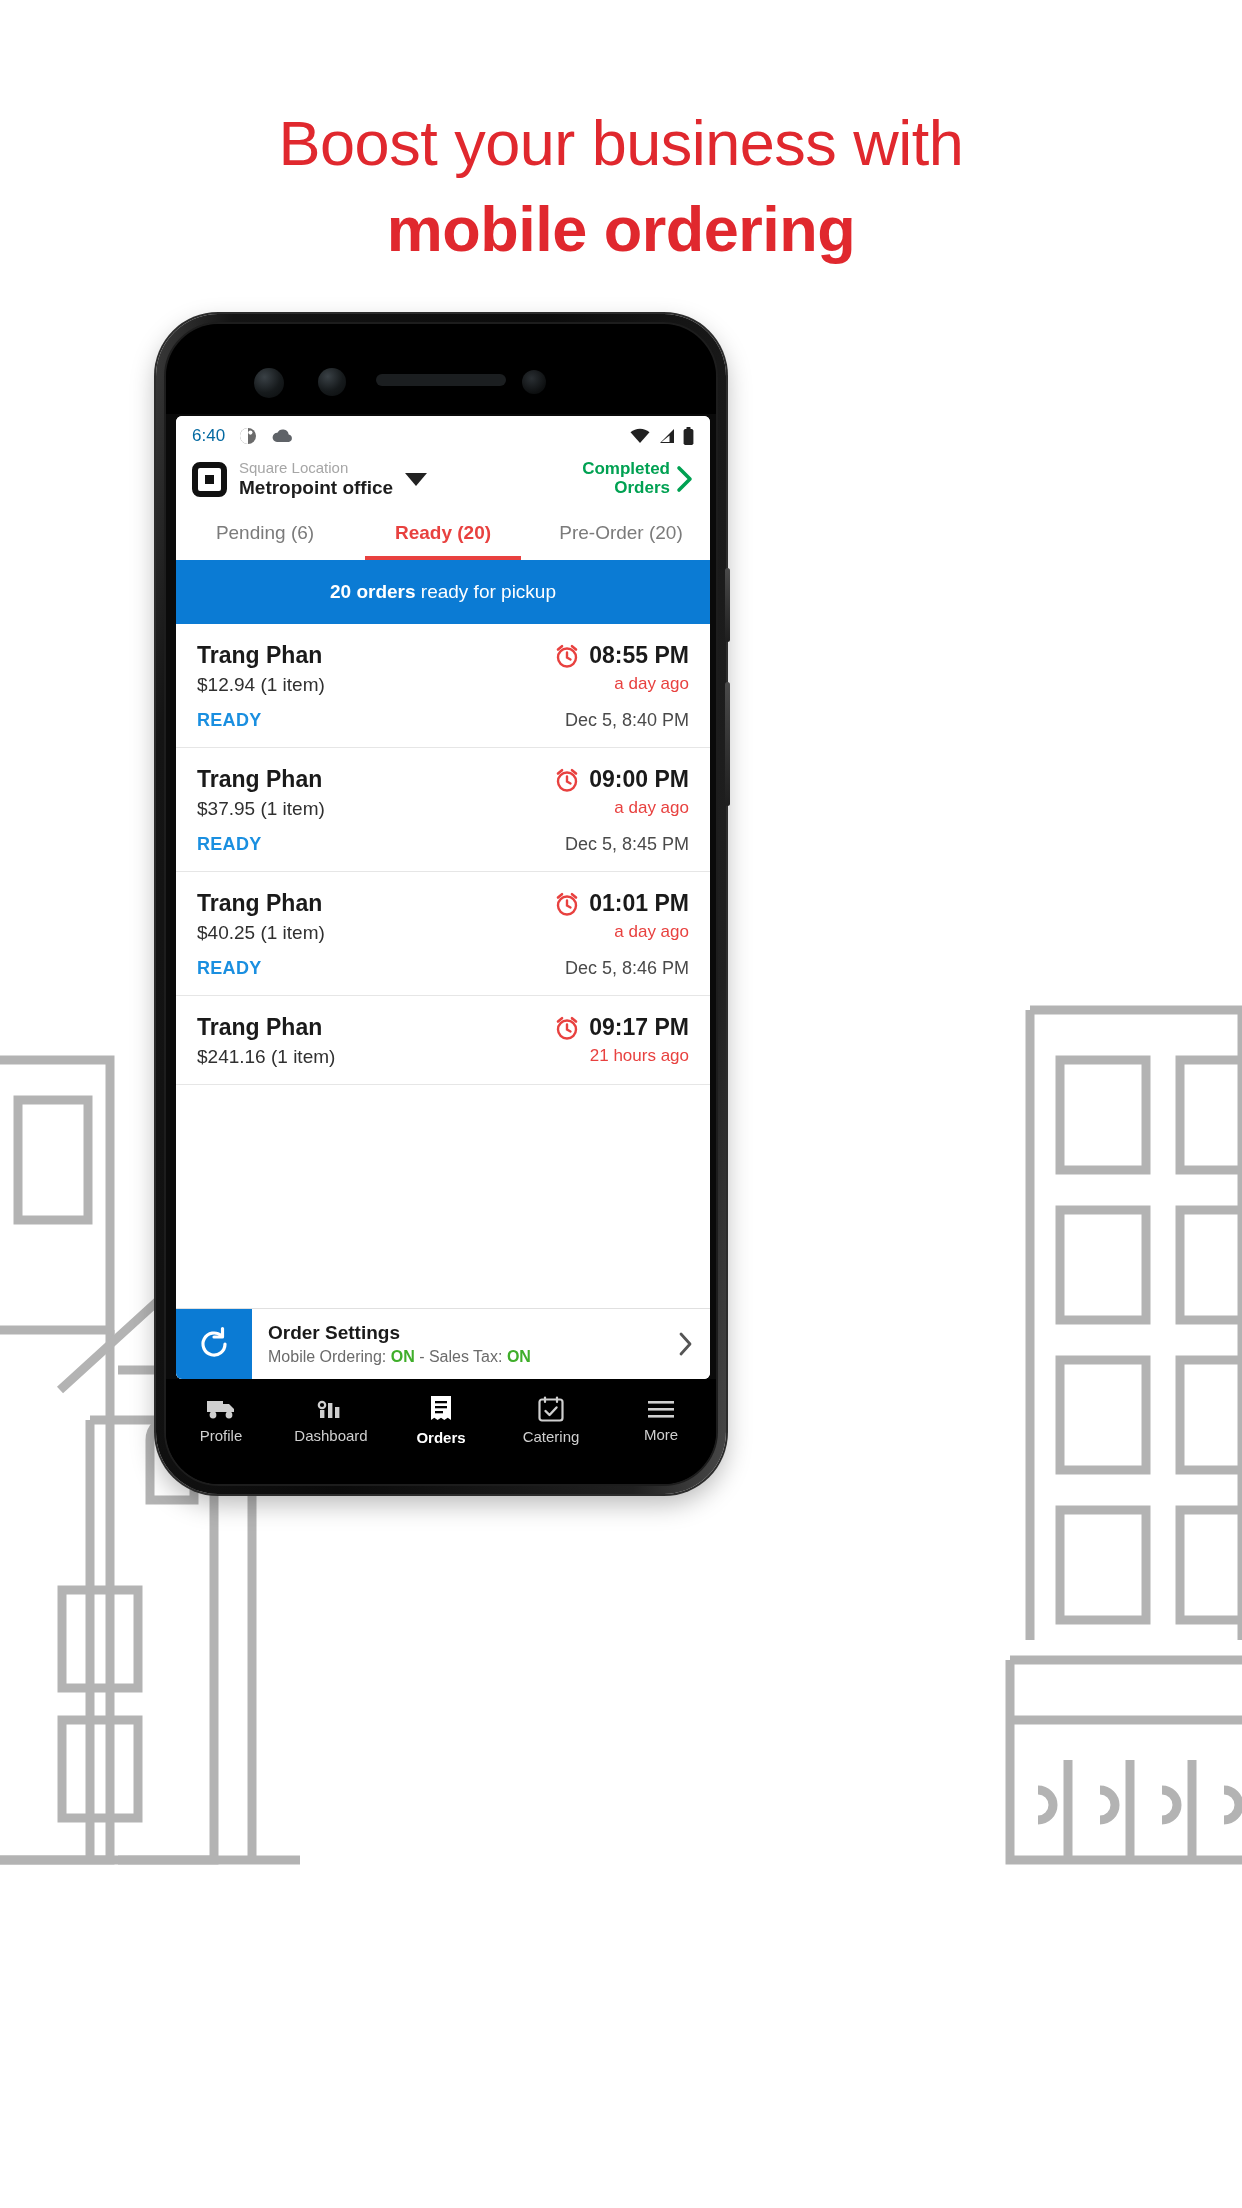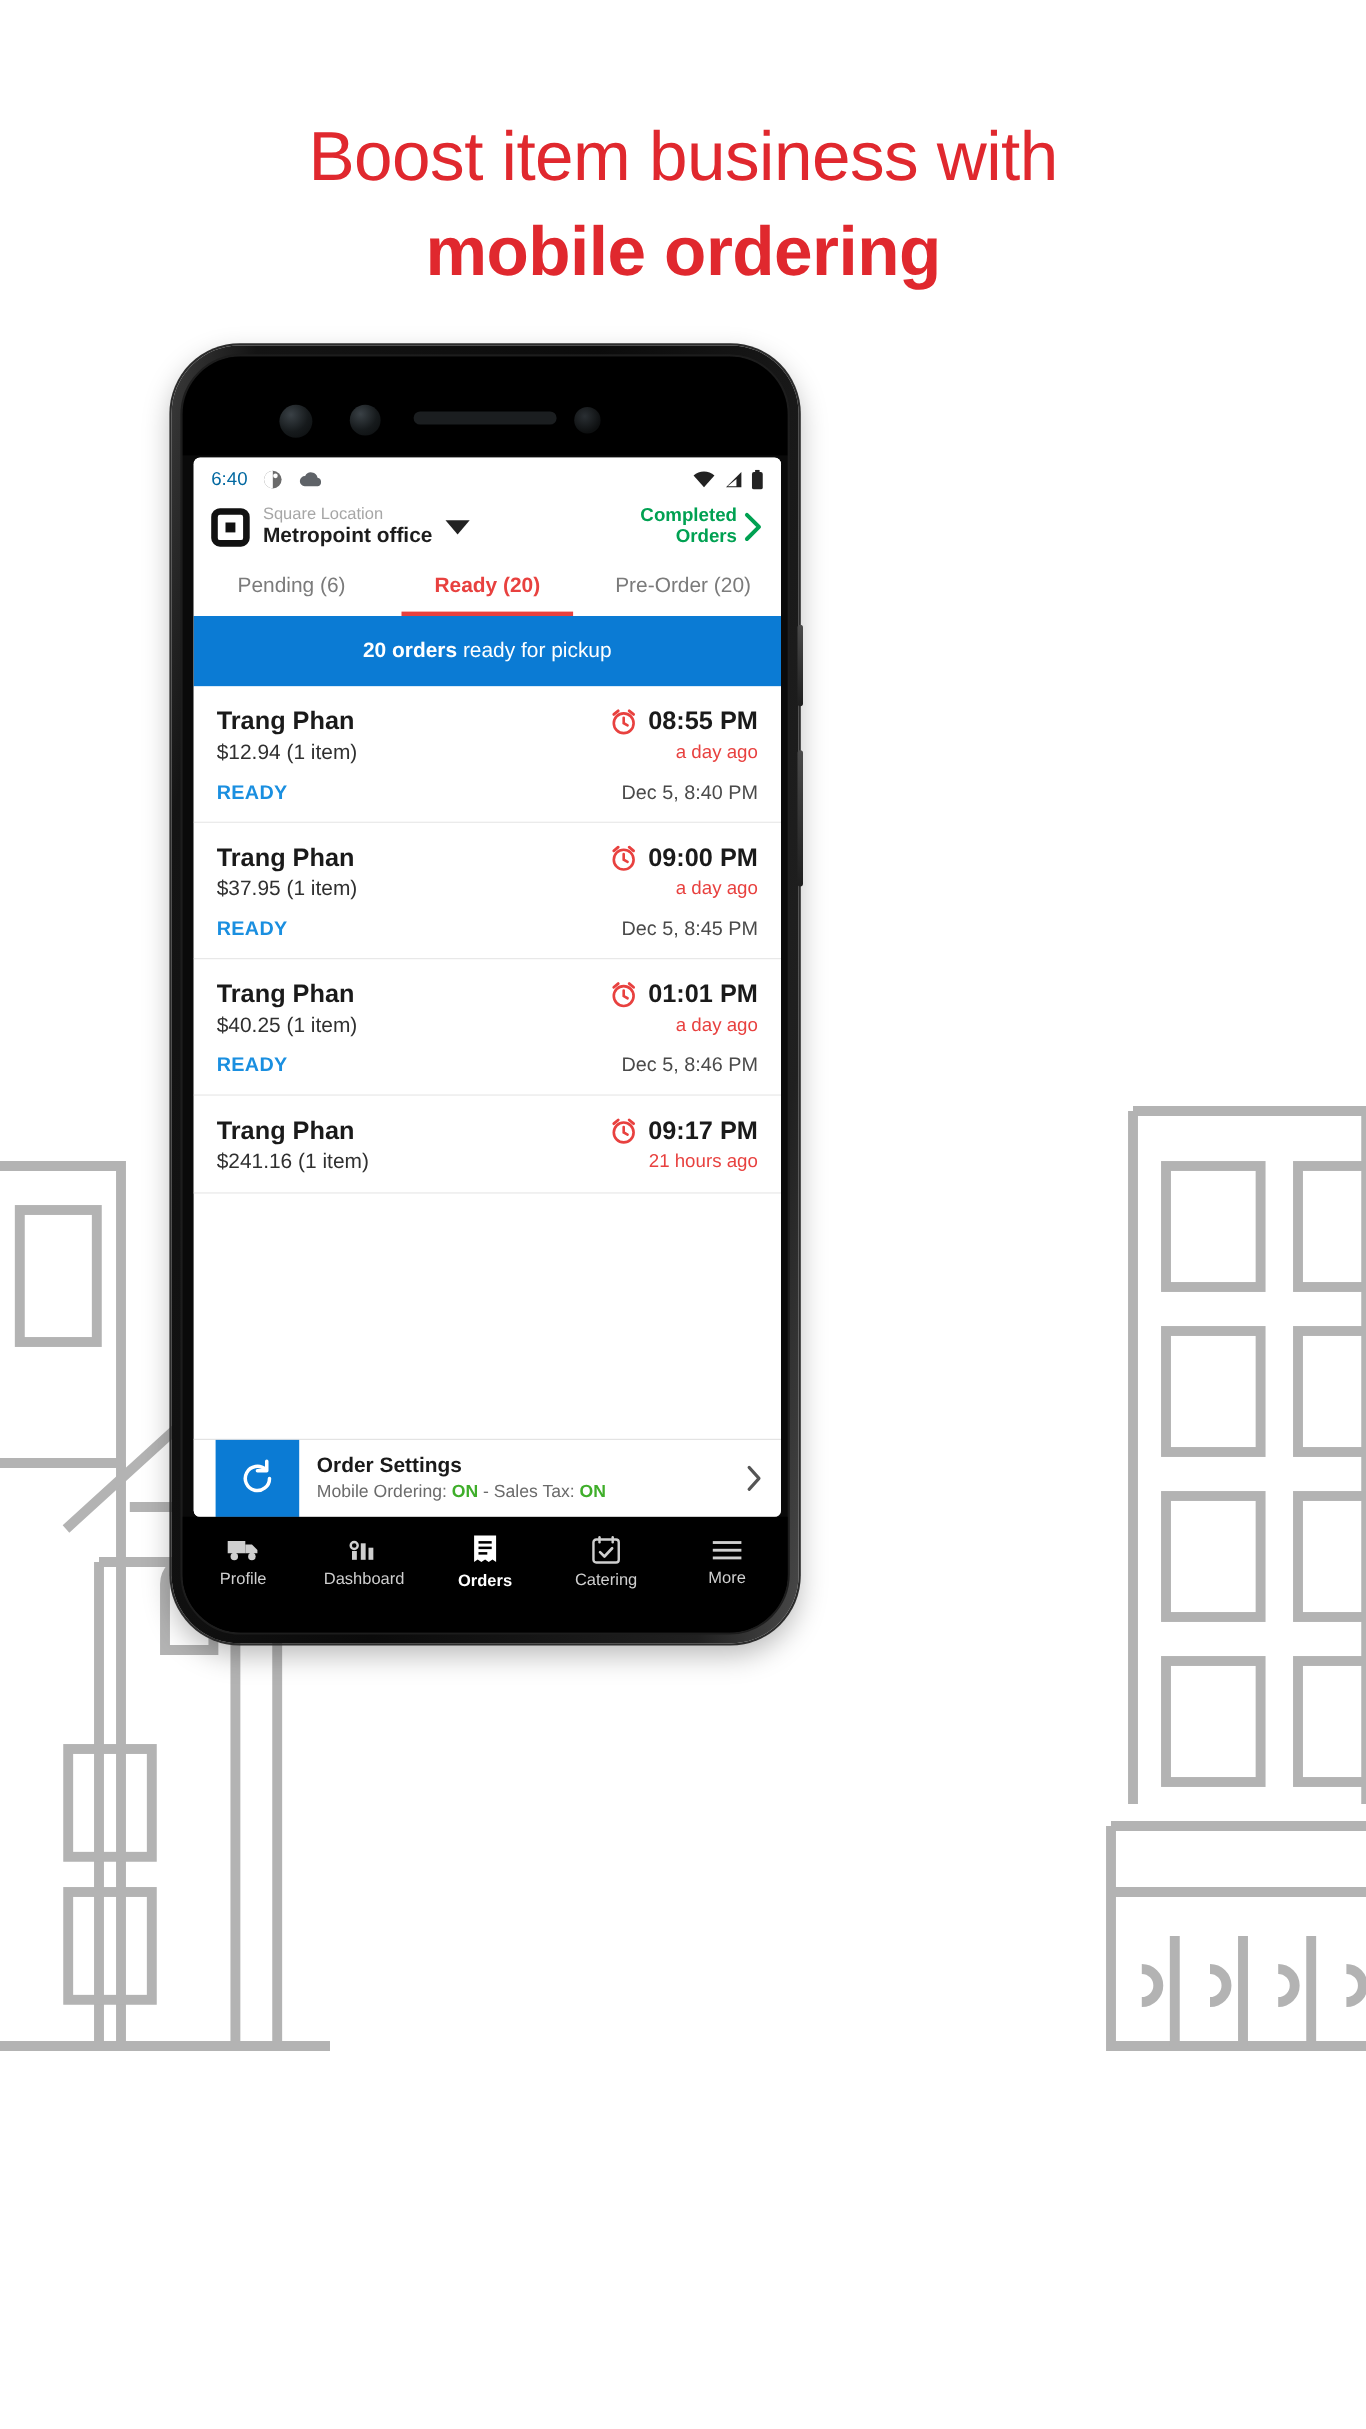--- a/index.html
+++ b/index.html
@@ -132,21 +132,20 @@
   .o-status { font-size: 18px; color:#1a8fe0; font-weight:600; letter-spacing:.3px; }
   .o-date { margin-left:auto; font-size: 18px; color:#4a4a4a; }
 
   .clock { width: 26px; height: 26px; flex:none; }
 
   
   .settings {
     position:absolute; left:0; bottom:0; width:100%;
     display:flex; align-items:stretch; background:#fff;
     border-top:1px solid #e0e0e0;
-    padding-left:20px;
   }
   .set-icon {
     width: 76px; background:#0b7bd4; display:flex; align-items:center; justify-content:center;
     flex:none;
   }
   .set-body { flex:1; padding: 13px 8px 13px 16px; }
   .set-title { font-size: 19px; font-weight:700; color:#1a1a1a; }
   .set-sub { font-size: 16px; color:#6b6b6b; margin-top: 4px; }
   .set-sub b { color:#3fae2a; font-weight:700; }
   .set-chev { display:flex; align-items:center; padding-right: 16px; color:#555; font-size: 30px; }
@@ -205,21 +204,21 @@
       <path d="M1130 1760 L1130 1860"></path>
       <path d="M1192 1760 L1192 1860"></path>
       <path d="M1038 1790 a8 8 0 0 1 0 30"></path>
       <path d="M1100 1790 a8 8 0 0 1 0 30"></path>
       <path d="M1162 1790 a8 8 0 0 1 0 30"></path>
       <path d="M1224 1790 a8 8 0 0 1 0 30"></path>
     </g>
   </svg>
 
   <div class="headline">
-    <span class="l1">Boost item business with</span>
+    <span class="l1">Boost your business with</span>
     <span class="l2">mobile ordering</span>
   </div>
 
   <div class="phone">
     <div class="side-btn b1"></div>
     <div class="side-btn b2"></div>
     <div class="phone-inner">
 
       <div class="bezel-top">
         <div class="cam c1"></div>

